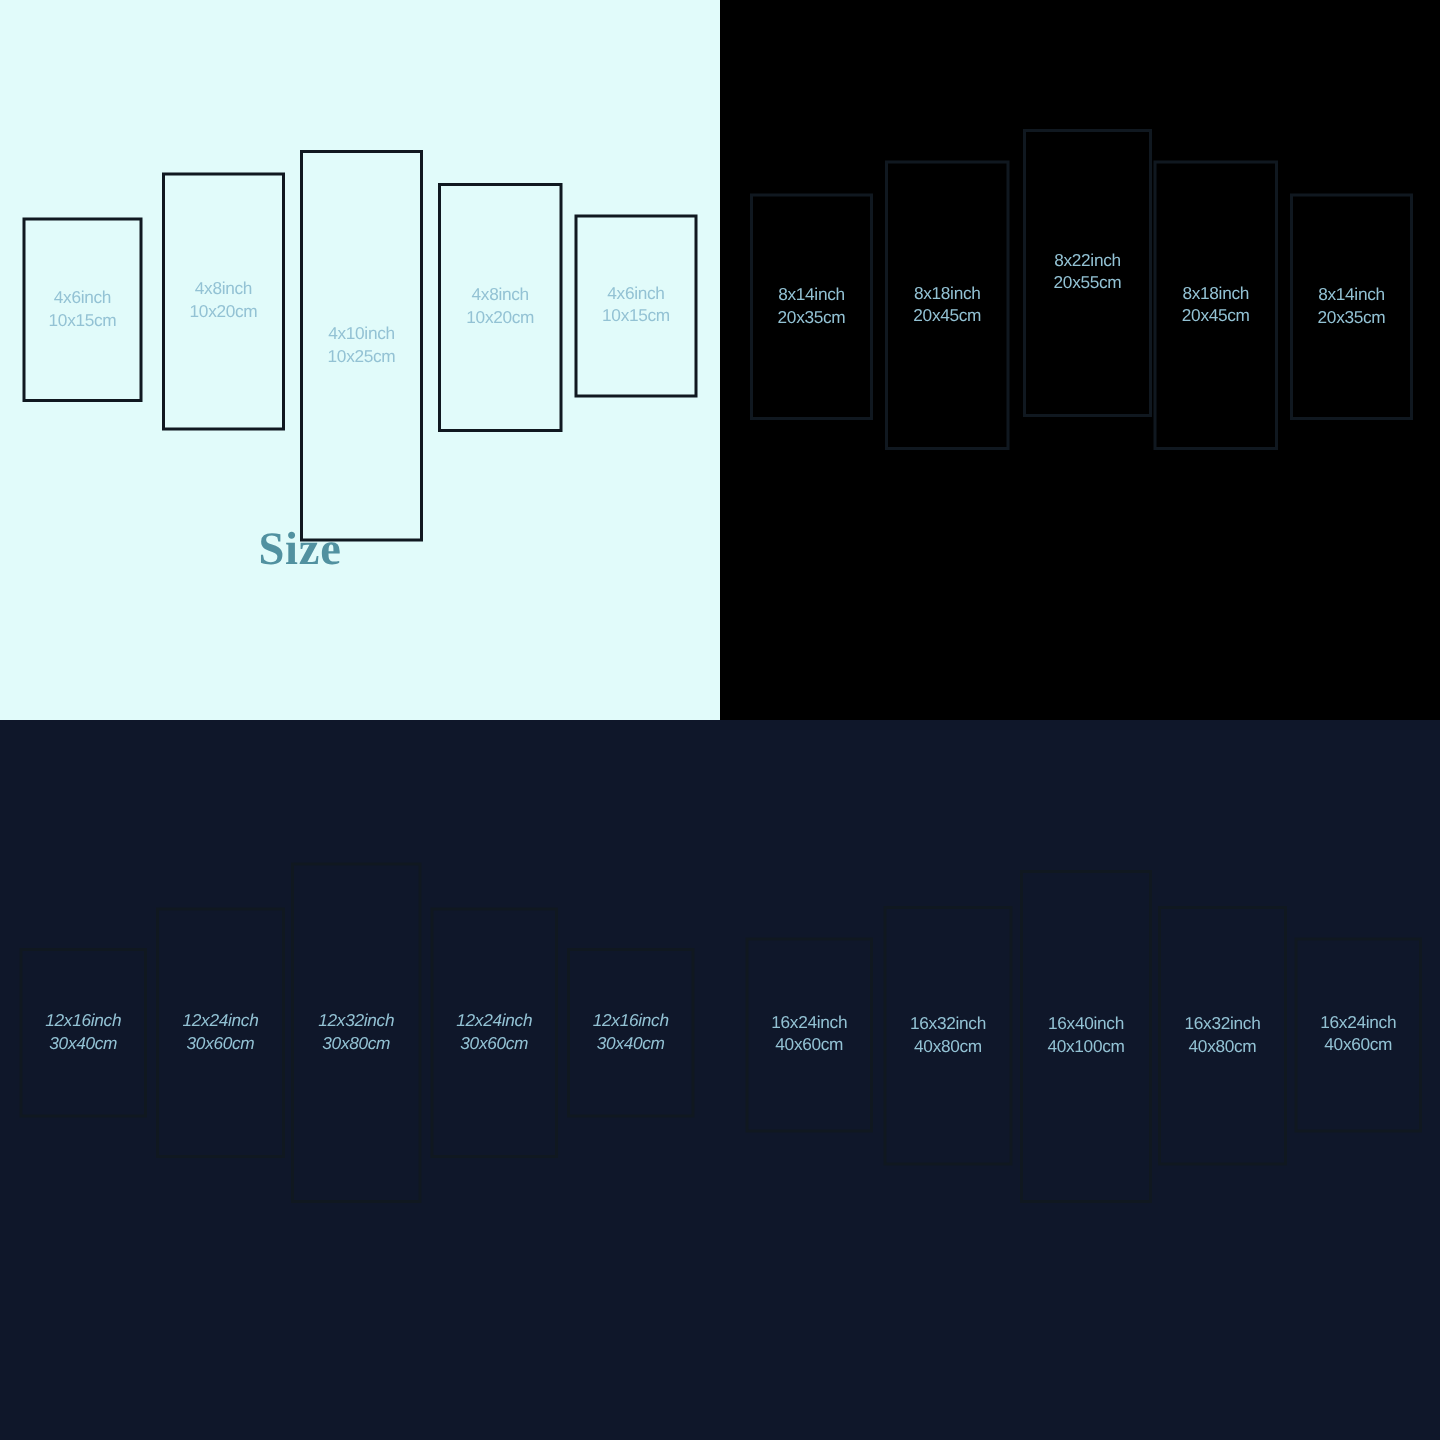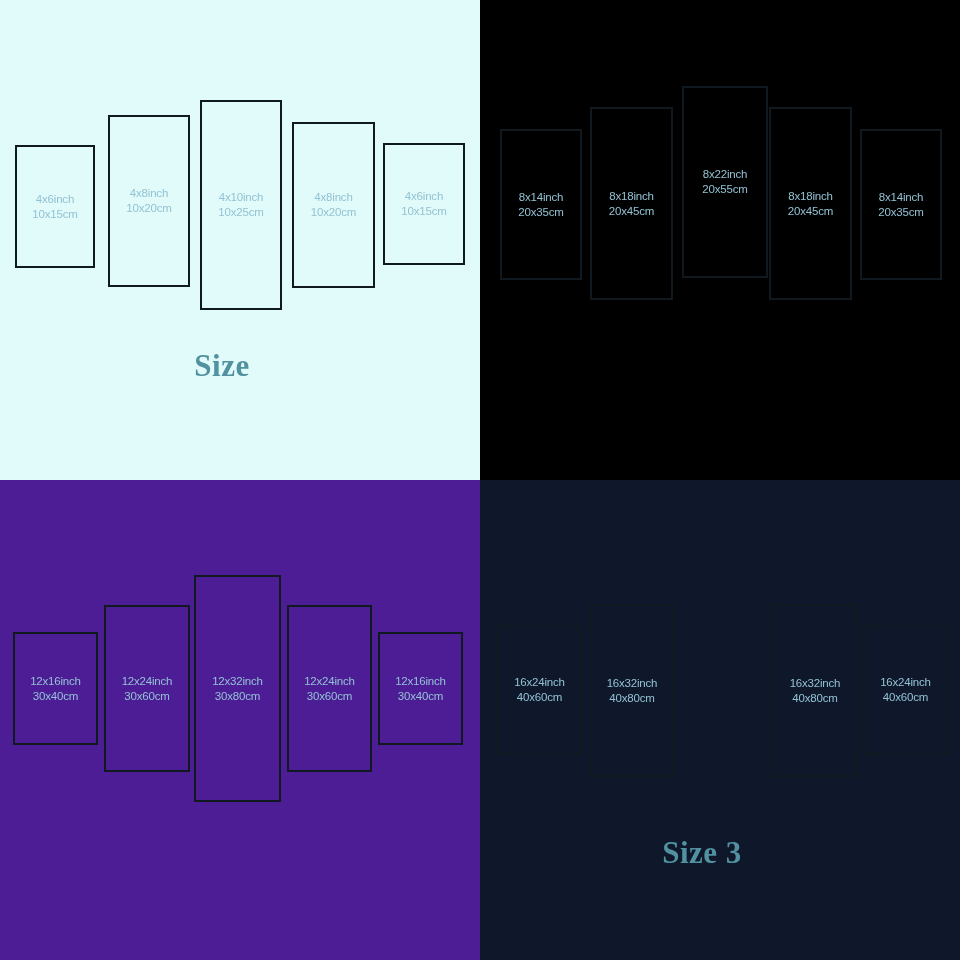--- a/index.html
+++ b/index.html
@@ -65,21 +65,20 @@
     position: absolute;
     left: 0;
     width: 400px;
     text-align: center;
     color: #5191a0;
     font-family: "Liberation Serif", serif;
     font-weight: bold;
     font-size: 31px;
     letter-spacing: 0.5px;
     user-select: none;
-    padding-left: 22px;
   }
 </style>
 </head>
 <body>
 
 <div id="size-chart">
 
   <div class="quadrant" style="background: rgb(225, 251, 250);">
     <div class="panel-group">
 
@@ -90,21 +89,21 @@
         </span>
       </div>
 
       <div class="panel" style="left: 108px; top: 115px; width: 82px; height: 172px; border-color: rgb(16, 24, 32);">
         <span class="panel-label" style="color: rgb(147, 194, 212);">
           <span>4x8inch</span>
           <span class="line2">10x20cm</span>
         </span>
       </div>
 
-      <div class="panel" style="left: 200px; top: 100px; width: 82px; height: 210px; border-color: rgb(16, 24, 32);">
+      <div class="panel" style="left: 200px; top: 100px; width: 82px; height: 261px; border-color: rgb(16, 24, 32);">
         <span class="panel-label" style="color: rgb(147, 194, 212);">
           <span>4x10inch</span>
           <span class="line2">10x25cm</span>
         </span>
       </div>
 
       <div class="panel" style="left: 292px; top: 122px; width: 83px; height: 166px; border-color: rgb(16, 24, 32);">
         <span class="panel-label" style="color: rgb(147, 194, 212);">
           <span>4x8inch</span>
           <span class="line2">10x20cm</span>
@@ -156,21 +155,21 @@
       <div class="panel" style="left: 380px; top: 129px; width: 82px; height: 151px; border-color: rgb(16, 24, 32);">
         <span class="panel-label" style="color: rgb(147, 194, 212);">
           <span>8x14inch</span>
           <span class="line2">20x35cm</span>
         </span>
       </div>
 
     </div>
   </div>
 
-  <div class="quadrant" style="background: #4c1d95;">
+  <div class="quadrant" style="background: #0f172a; font-style: italic;">
     <div class="panel-group">
 
       <div class="panel" style="left: 13px; top: 152px; width: 85px; height: 113px; border-color: rgb(16, 24, 32);">
         <span class="panel-label" style="color: rgb(147, 194, 212);">
           <span>12x16inch</span>
           <span class="line2">30x40cm</span>
         </span>
       </div>
 
       <div class="panel" style="left: 104px; top: 125px; width: 86px; height: 167px; border-color: rgb(16, 24, 32);">
@@ -214,32 +213,37 @@
         </span>
       </div>
 
       <div class="panel" style="left: 109px; top: 124px; width: 86px; height: 173px; border-color: rgb(16, 24, 32);">
         <span class="panel-label" style="color: rgb(147, 194, 212);">
           <span>16x32inch</span>
           <span class="line2">40x80cm</span>
         </span>
       </div>
 
+      <div class="panel" style="left: 200px; top: 100px; width: 88px; height: 222px; border-color: rgb(16, 24, 32);">
+        <span class="panel-label" style="color: rgb(147, 194, 212);">
+          <span>16x40inch</span>
+          <span class="line2">40x100cm</span>
+        </span>
+      </div>
 
       <div class="panel" style="left: 292px; top: 124px; width: 86px; height: 173px; border-color: rgb(16, 24, 32);">
         <span class="panel-label" style="color: rgb(147, 194, 212);">
           <span>16x32inch</span>
           <span class="line2">40x80cm</span>
         </span>
       </div>
 
       <div class="panel" style="left: 383px; top: 145px; width: 85px; height: 130px; border-color: rgb(16, 24, 32);">
         <span class="panel-label" style="color: rgb(147, 194, 212);">
           <span>16x24inch</span>
           <span class="line2">40x60cm</span>
         </span>
       </div>
 
     </div>
-    <div class="quadrant-title" style="top: 355px; color: rgb(81, 145, 160);">Size 3</div>
   </div>
 
 </div>
 
 </body></html>

